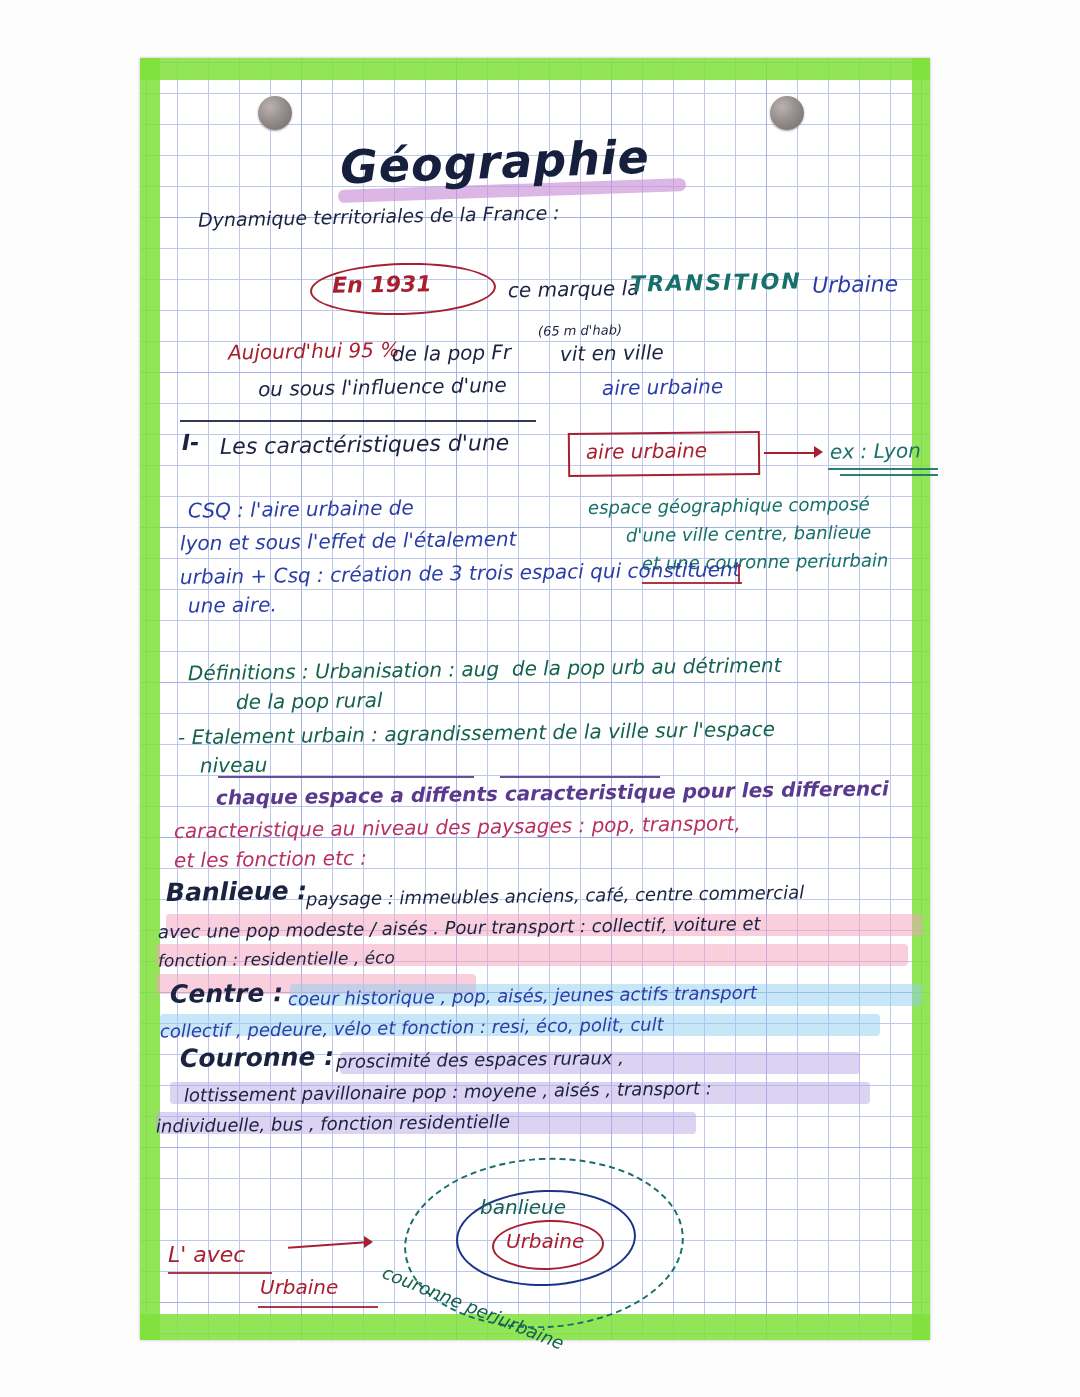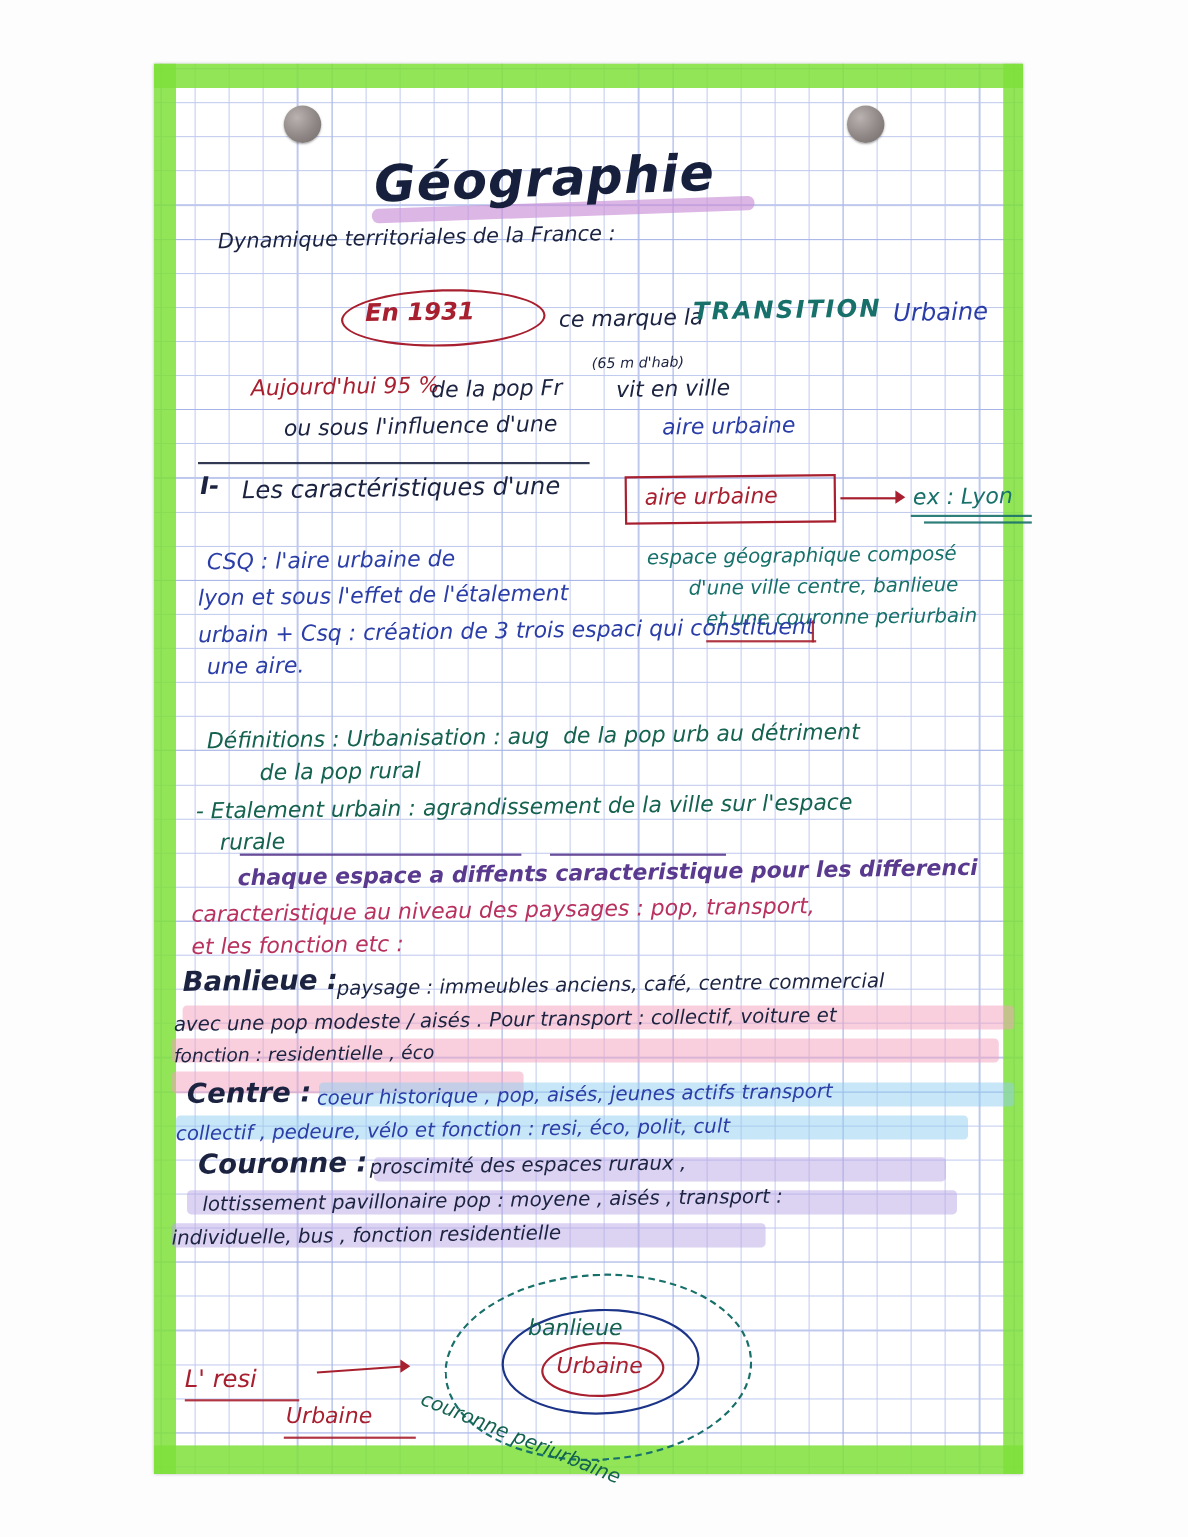--- a/index.html
+++ b/index.html
@@ -259,21 +259,21 @@
     <div class="hw l2 ink-blue rot-08" style="left:40px; top:472px;">lyon et sous l'effet de l'étalement</div>
     <div class="hw l2 ink-blue rot-08" style="left:40px; top:504px;">urbain + Csq : création de 3 trois espaci qui constituent</div>
     <div class="hw l2 ink-blue rot-08" style="left:48px; top:536px;">une aire.</div>
 
     <div class="rule-red rule" style="left:502px; top:524px; width:100px;"></div>
     <div class="rule-red rule" style="left:598px; top:506px; width:2px; height:20px;"></div>
 
     <div class="hw l2 ink-green2 rot-08" style="left:48px; top:600px;">Définitions : Urbanisation : aug&nbsp; de la pop urb au détriment</div>
     <div class="hw l2 ink-green2 rot-08" style="left:96px; top:632px;">de la pop rural</div>
     <div class="hw l2 ink-green2 rot-08" style="left:38px; top:664px;">- Etalement urbain : agrandissement de la ville sur l'espace</div>
-    <div class="hw l2 ink-green2 rot-08" style="left:60px; top:696px;">rurale</div>
+    <div class="hw l2 ink-green2 rot-08" style="left:60px; top:696px;">niveau</div>
 
     <div class="rule-purple rule" style="left:78px; top:718px; width:256px;"></div>
     <div class="rule-purple rule" style="left:360px; top:718px; width:160px;"></div>
     <div class="hw l2 ink-purple b rot-08" style="left:76px; top:724px;">chaque espace a diffents caracteristique pour les differenci</div>
     <div class="hw l2 ink-pink rot-08" style="left:34px; top:758px;">caracteristique au niveau  des paysages : pop, transport,</div>
     <div class="hw l2 ink-pink rot-08" style="left:34px; top:790px;">et les fonction etc :</div>
 
     <div class="hl hl-pink" style="left:26px; top:856px; width:756px; height:22px;"></div>
     <div class="hl hl-pink" style="left:16px; top:886px; width:752px; height:22px;"></div>
     <div class="hl hl-pink" style="left:16px; top:916px; width:320px; height:20px;"></div>
@@ -298,21 +298,21 @@
 
     <div id="diagram">
       <div id="dash-outer"></div>
       <div id="ellipse-outer"></div>
       <div id="ellipse-inner"></div>
       <div class="hw l2 ink-green2" style="left:90px; top:48px;">banlieue</div>
       <div class="hw l2 ink-red" style="left:116px; top:82px;">Urbaine</div>
       <div class="hw l3 ink-green2 rot-curve" style="left:-14px; top:150px;">couronne periurbaine</div>
     </div>
 
-    <div class="hw l1 ink-red" style="left:28px; top:1184px;">L' resi</div>
+    <div class="hw l1 ink-red" style="left:28px; top:1184px;">L' avec</div>
     <div class="rule-red rule" style="left:28px; top:1214px; width:104px;"></div>
     <div class="hw l2 ink-red" style="left:120px; top:1218px;">Urbaine</div>
     <div class="rule-red rule" style="left:118px; top:1248px; width:120px;"></div>
     <div class="arrow-line" style="left:148px; top:1186px; width:78px; transform:rotate(-4deg);"></div>
     <div class="arrow-head" style="left:224px; top:1178px;"></div>
   </div>
 
 </div>
 
 </body></html>

